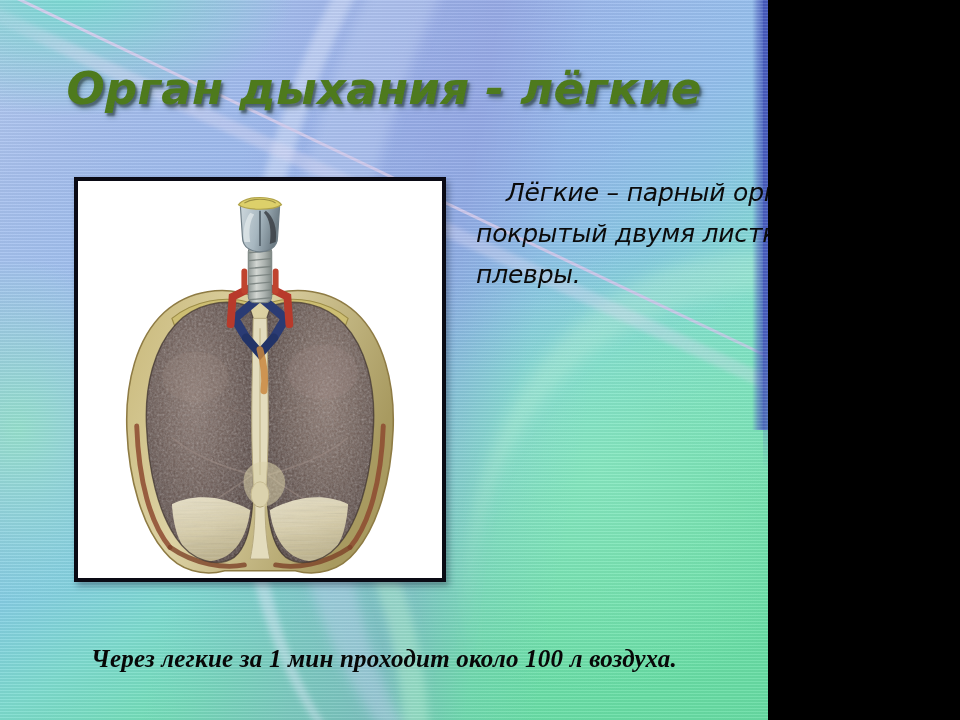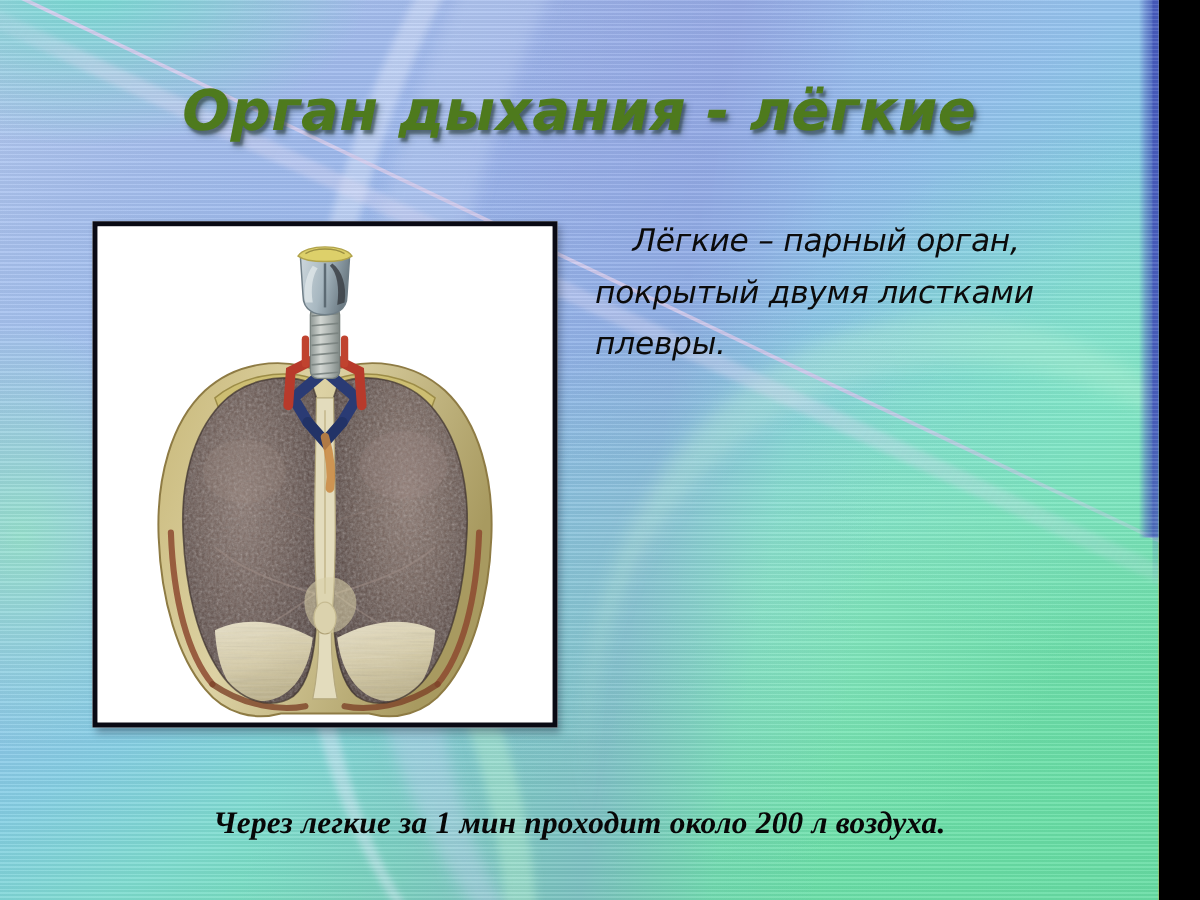--- a/index.html
+++ b/index.html
@@ -2,21 +2,21 @@
 <html><head>
 <meta charset="utf-8">
 <style>
   html, body {
     margin: 0;
     padding: 0;
     background: #000;
   }
   #slide {
     position: relative;
-    width: 927px;
+    width: 768px;
     height: 720px;
     overflow: hidden;
     font-family: "Liberation Sans", sans-serif;
     background: #fde047;
   }
 
   
   .bg-layer { position: absolute; inset: 0; }
 
   .bg-base {
@@ -395,15 +395,15 @@
         <path d="M164 24 C170 14 202 14 208 24 C200 30 172 30 164 24 Z" fill="#ddd06a" stroke="#b1a34a" stroke-width="1.2"></path>
         <path d="M170 22 C178 17 194 17 202 22" fill="none" stroke="#9d9144" stroke-width="1.2"></path>
       </g>
     </svg>
   </div>
 
   <div id="body-text">
     <p>Лёгкие – парный орган, покрытый двумя листками плевры.</p>
   </div>
 
-  <div id="caption">Через легкие за 1 мин проходит около 200 л воздуха.</div>
+  <div id="caption">Через легкие за 1 мин проходит около 100 л воздуха.</div>
 
 </div>
 
 </body></html>

